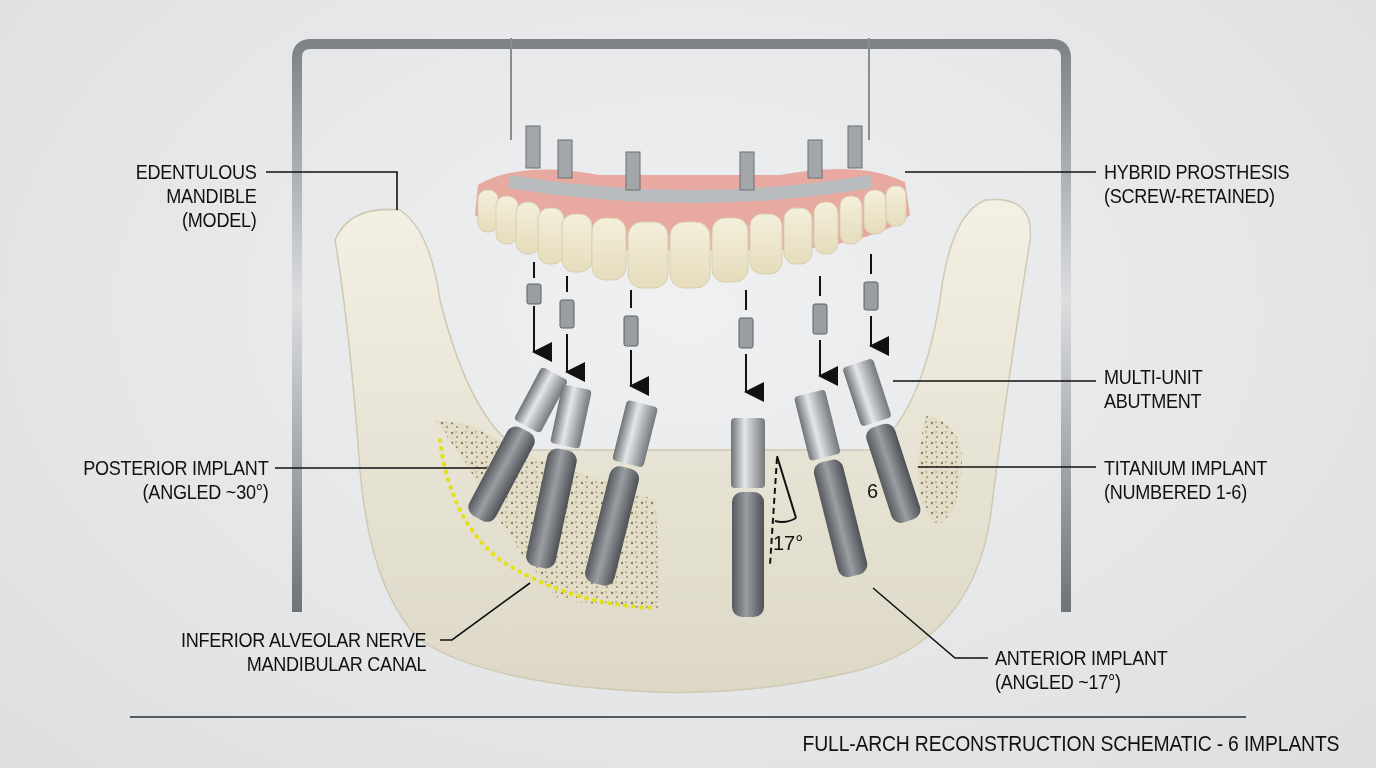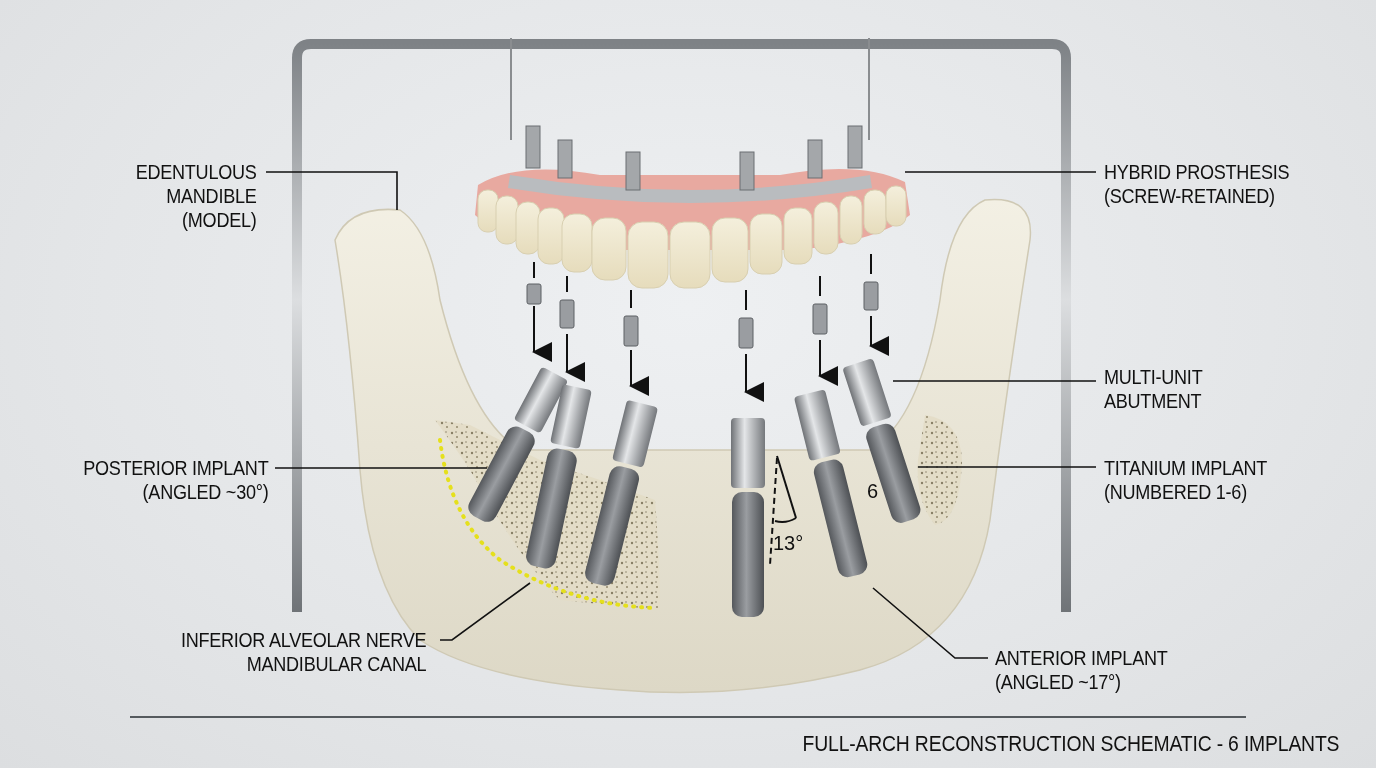--- a/index.html
+++ b/index.html
@@ -212,19 +212,19 @@
 <div class="label right-align" style="right:950px;top:628px;">
   <span>INFERIOR ALVEOLAR NERVE</span>
   <span>MANDIBULAR CANAL</span>
 </div>
 
 <div class="label left-align" style="left:995px;top:646px;">
   <span>ANTERIOR IMPLANT</span>
   <span>(ANGLED ~17°)</span>
 </div>
 
-<div class="angle-text" style="left:773px;top:532px;">13°</div>
+<div class="angle-text" style="left:773px;top:532px;">17°</div>
 <div class="implant-num" style="left:867px;top:480px;">6</div>
 
 <div id="footer-rule"></div>
 <div id="footer-title"><span>FULL-ARCH RECONSTRUCTION SCHEMATIC - 6 IMPLANTS</span></div>
 
 </div>
 
 </body></html>

